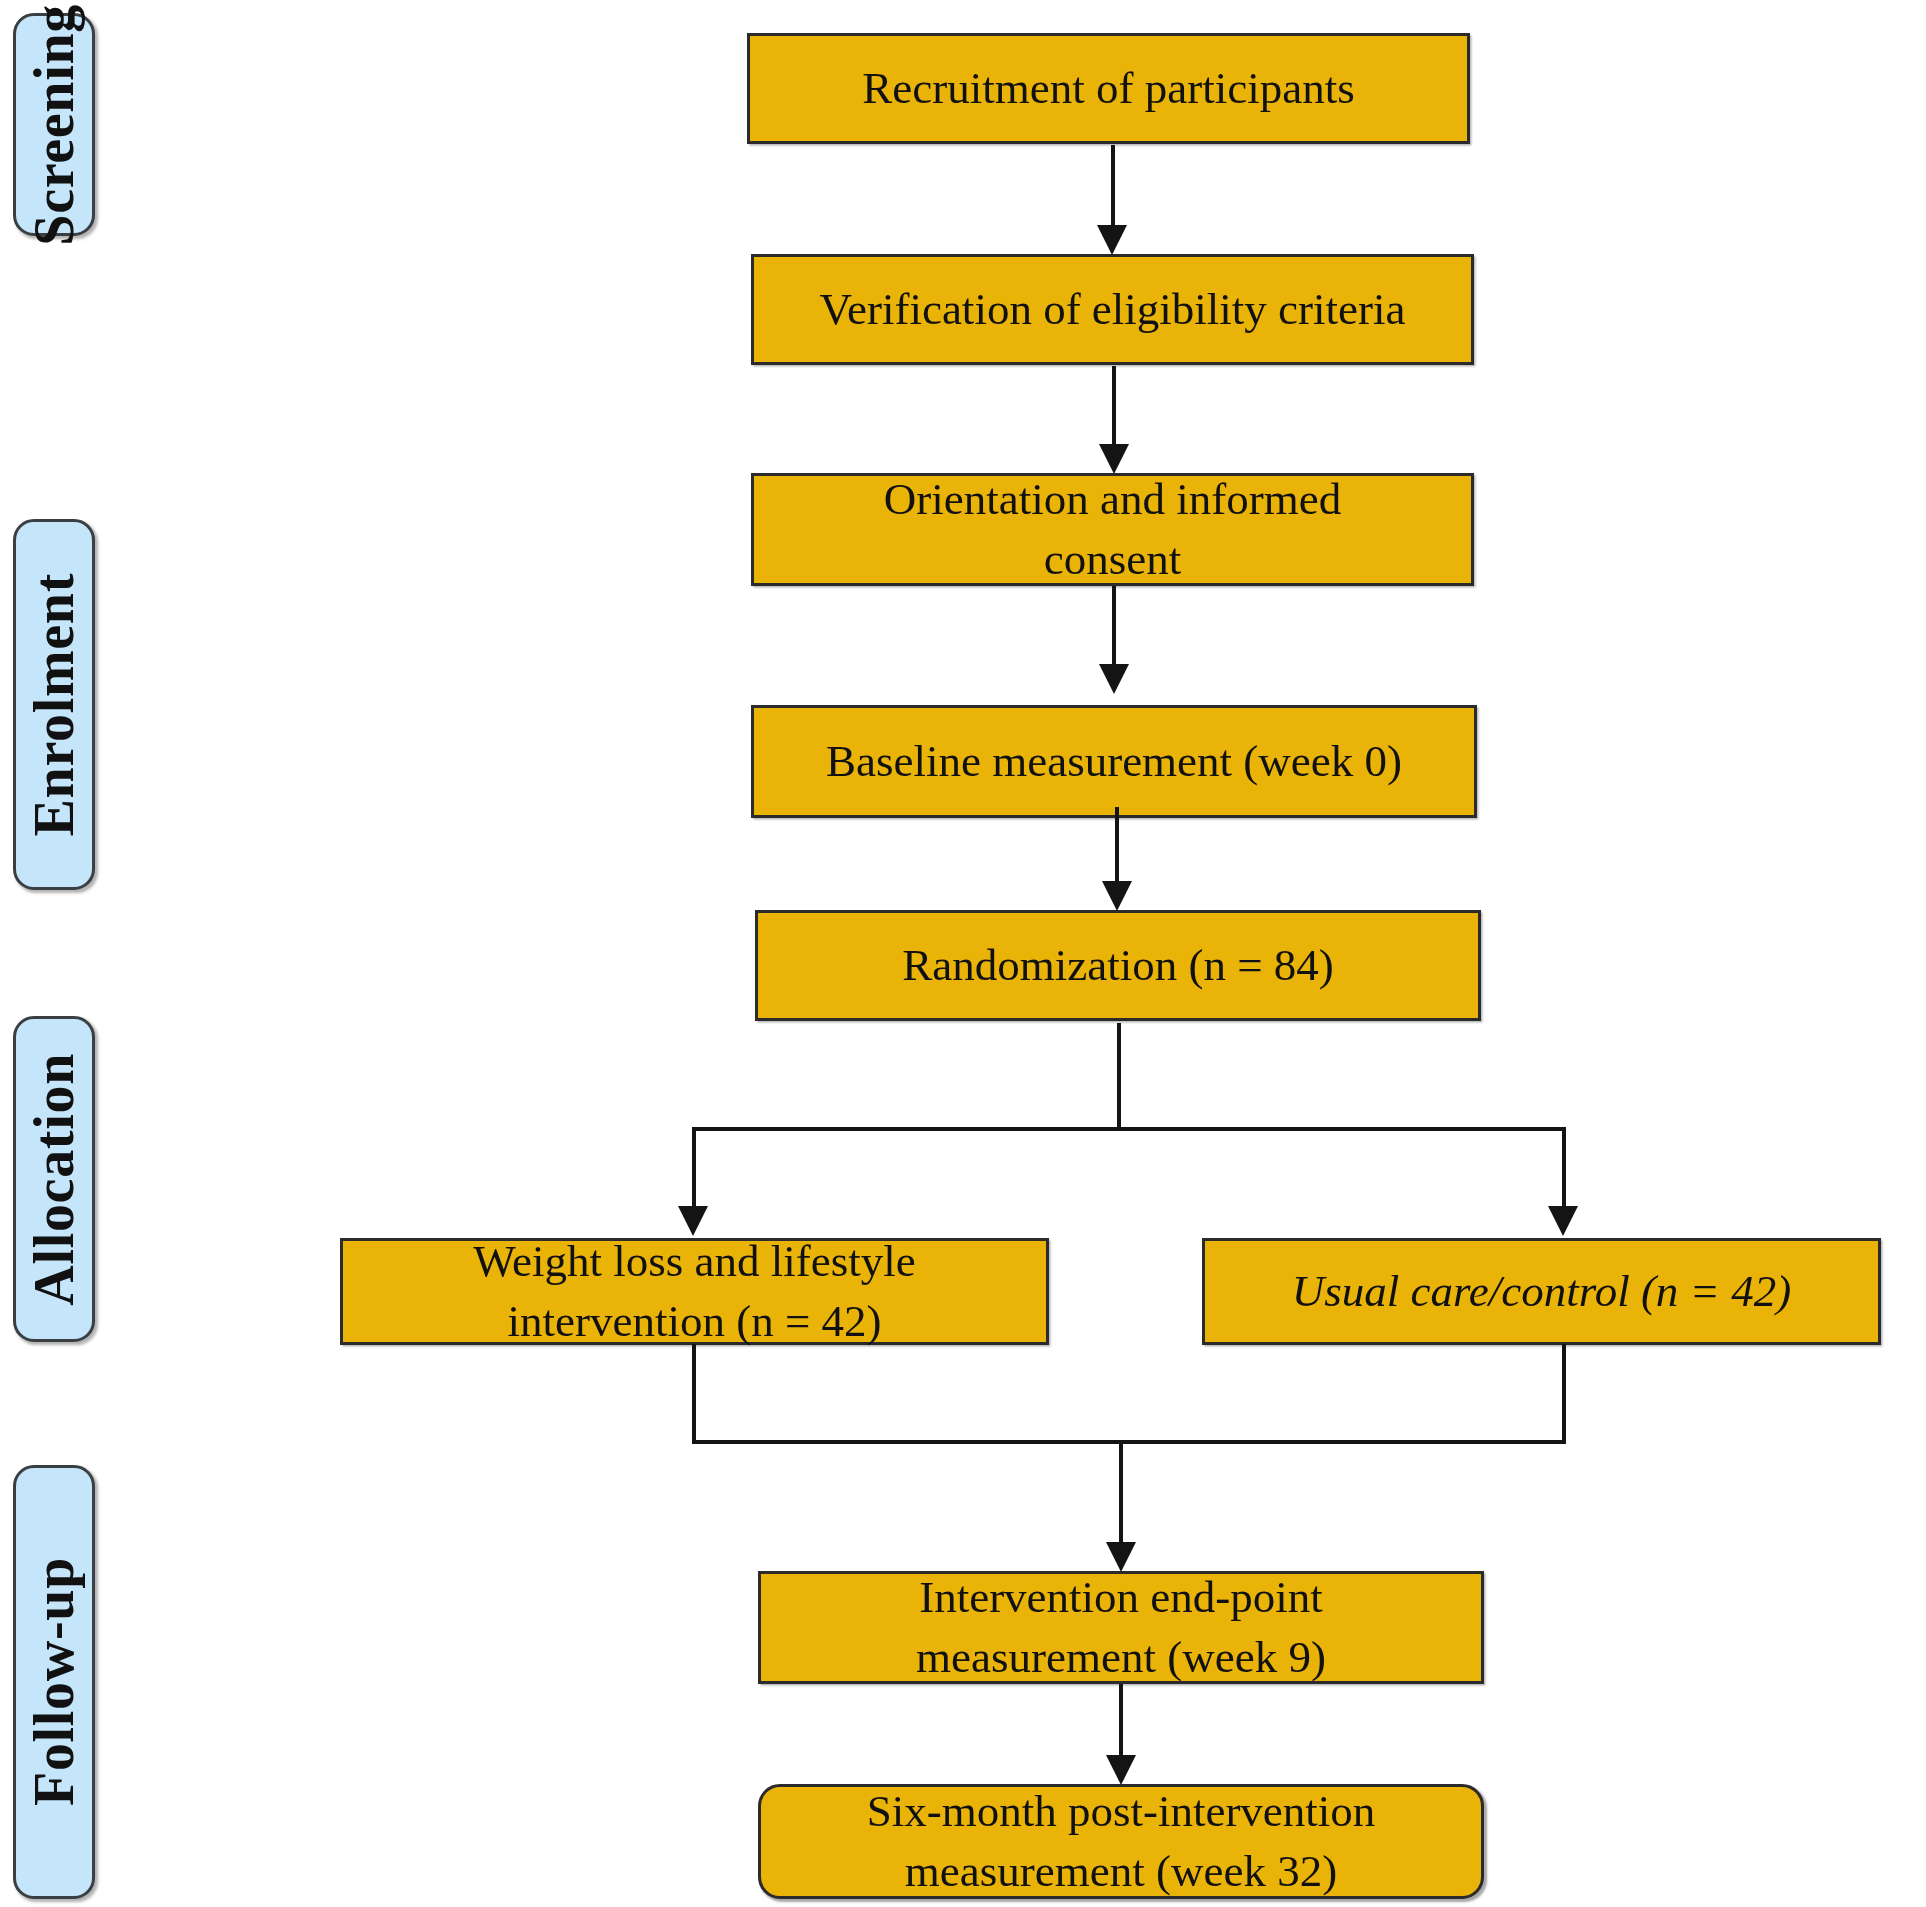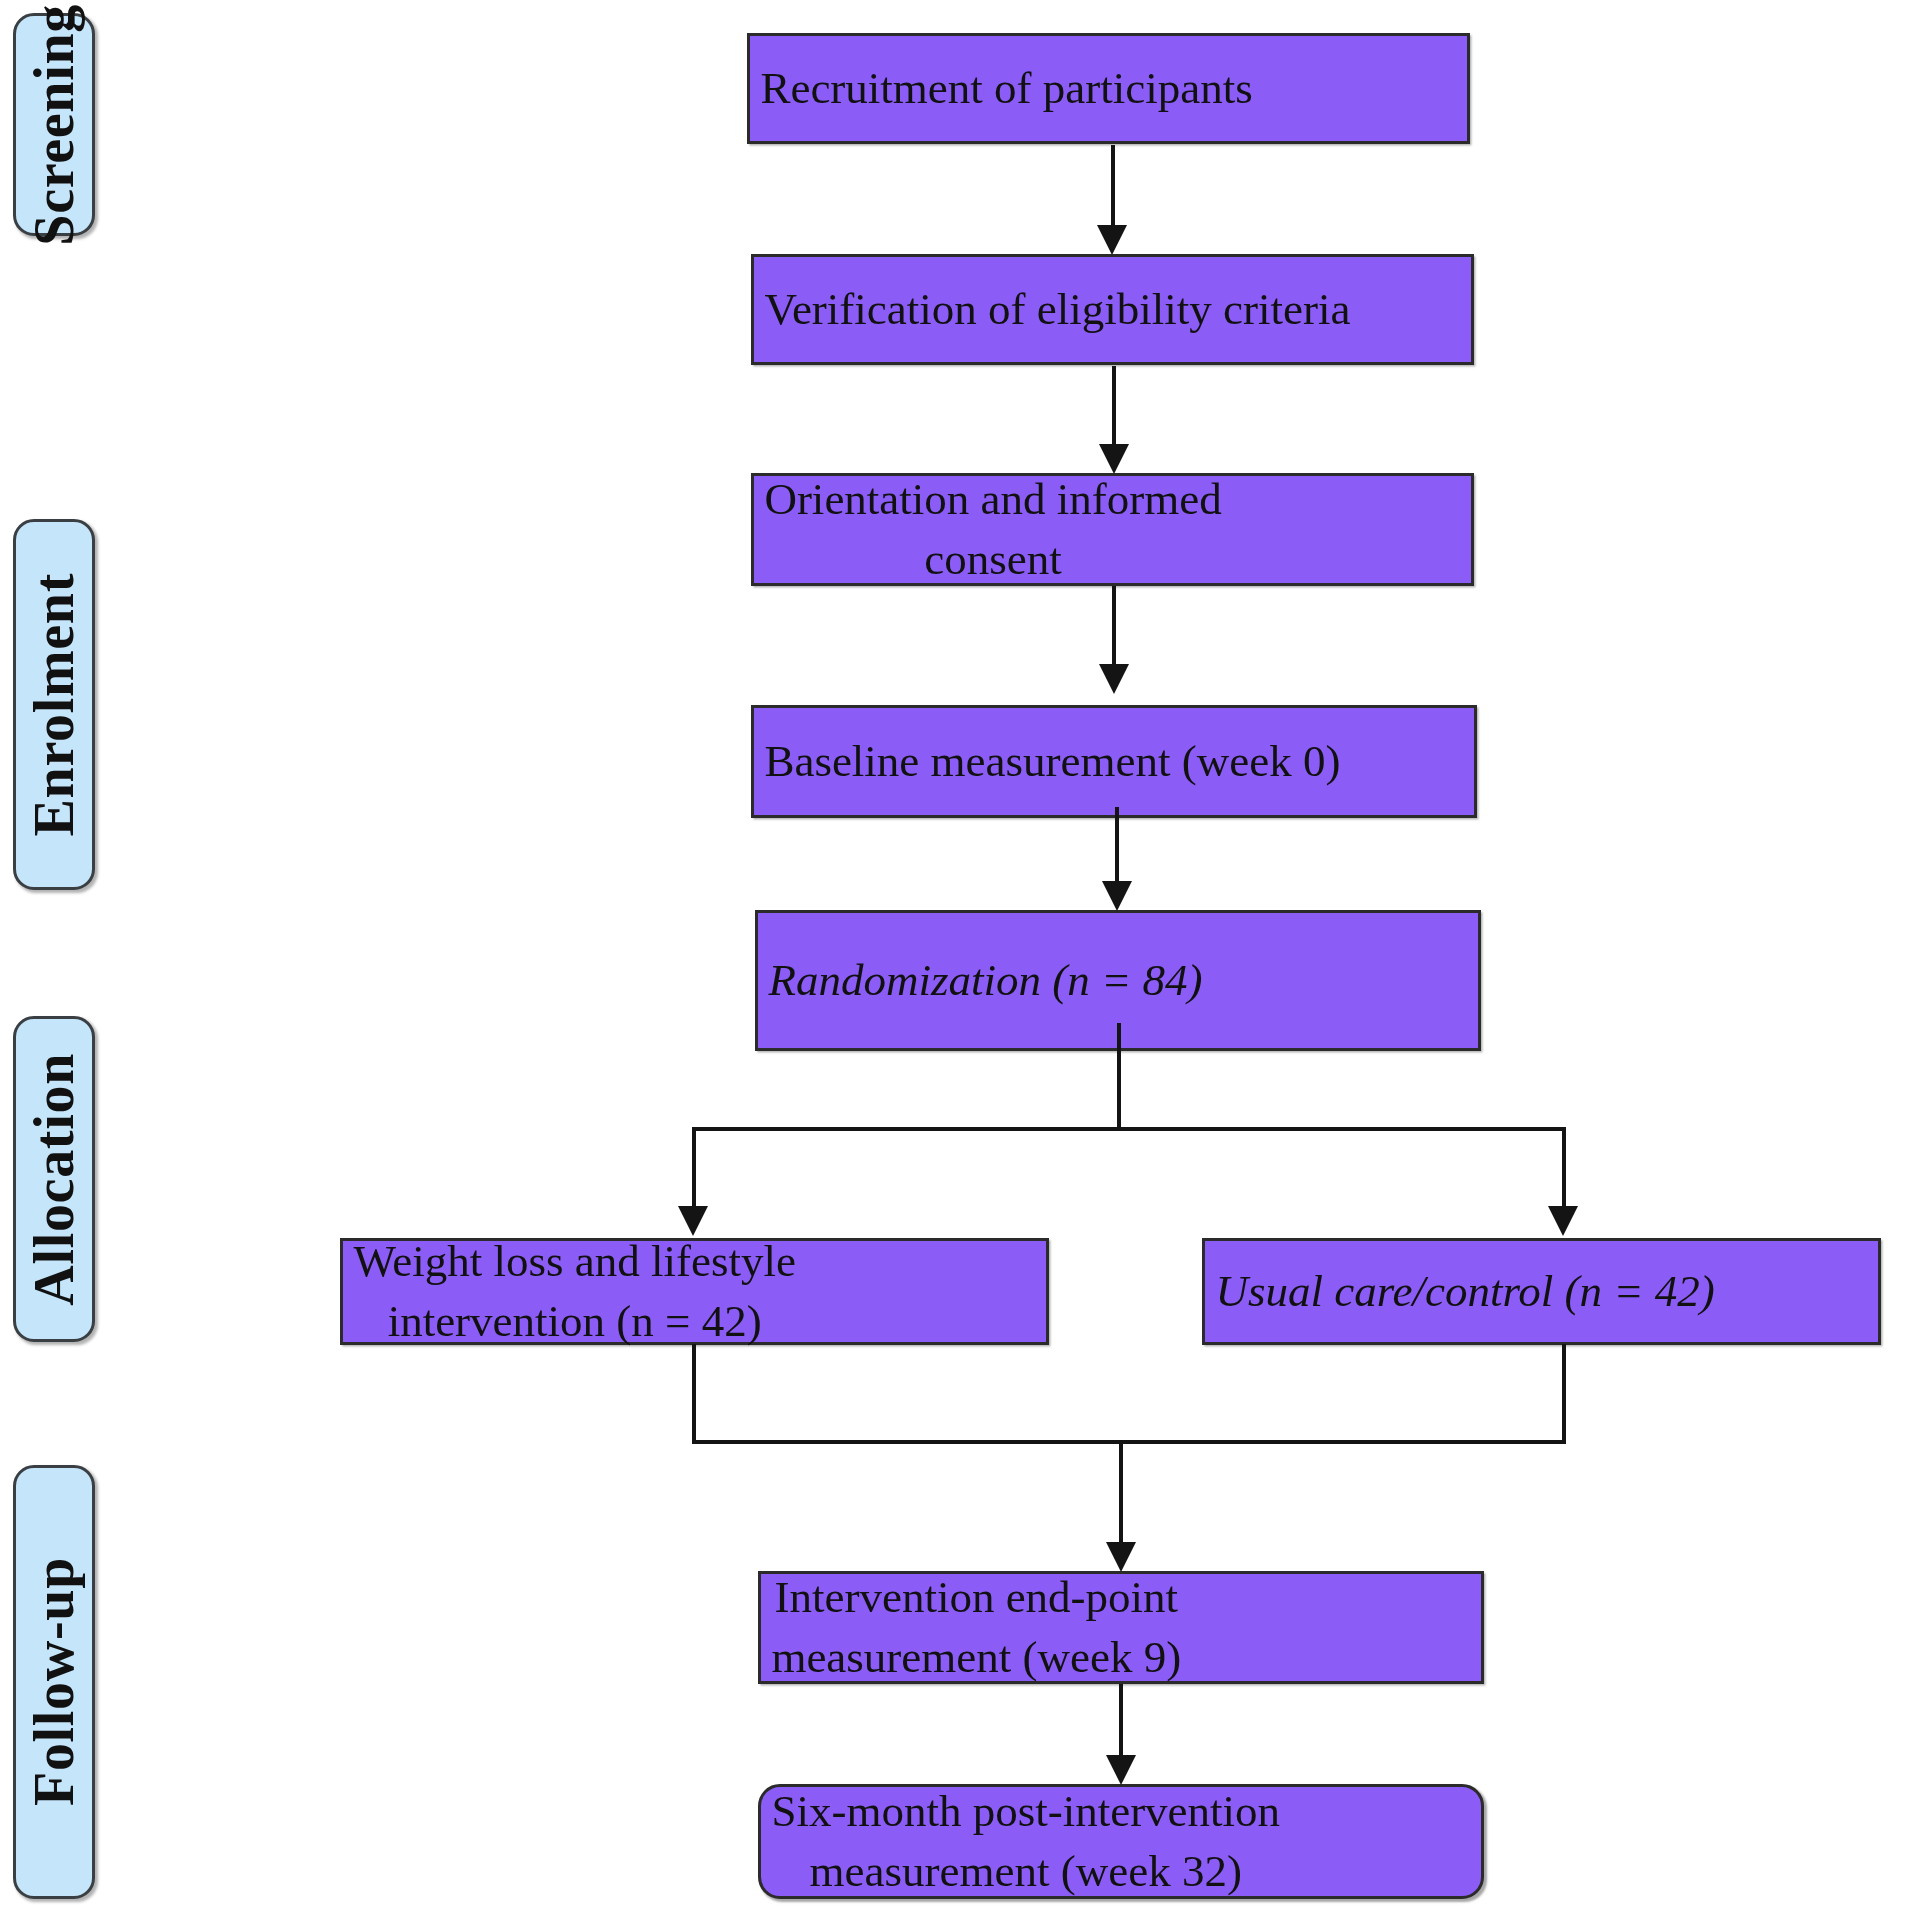--- a/index.html
+++ b/index.html
@@ -42,25 +42,25 @@
     letter-spacing: 0.7px;
     line-height: 1;
     white-space: nowrap;
     color: #111111;
   }
 
   
   .flow-box {
     position: absolute;
     box-sizing: border-box;
-    background: #8b5cf6;
+    background: #eab308;
     border: 3px solid #2b2b2b;
     display: flex;
     align-items: center;
-    justify-content: flex-start;
+    justify-content: center;
     text-align: center;
     box-shadow: 2.2px 2.2px 2.2px rgba(0,0,0,0.35);
   }
   .flow-box .box-text {
     font-family: "Liberation Serif", "DejaVu Serif", serif;
     font-size: 45px;
     line-height: 1.32;
     color: #111111;
     padding: 0 10.4px;
     white-space: pre-line;
@@ -117,21 +117,21 @@
 
   <div class="flow-box" style="left:751px; top:473px; width:723px; height:113px;">
     <span class="box-text">Orientation and informed
 consent</span>
   </div>
 
   <div class="flow-box" style="left:751px; top:694px; width:726px; height:113px;margin-top:11px;">
     <span class="box-text">Baseline measurement (week 0)</span>
   </div>
 
-  <div class="flow-box" style="left:755px; top:910px; width:726px; height:141px;font-style:italic;">
+  <div class="flow-box" style="left:755px; top:910px; width:726px; height:111px;">
     <span class="box-text">Randomization  (n = 84)</span>
   </div>
 
   <div class="flow-box" style="left:340px; top:1238px; width:709px; height:107px;">
     <span class="box-text">Weight loss and lifestyle
 intervention  (n = 42)</span>
   </div>
 
   <div class="flow-box" style="left:1202px; top:1238px; width:679px; height:107px;font-style:italic;">
     <span class="box-text">Usual care/control (n = 42)</span>

